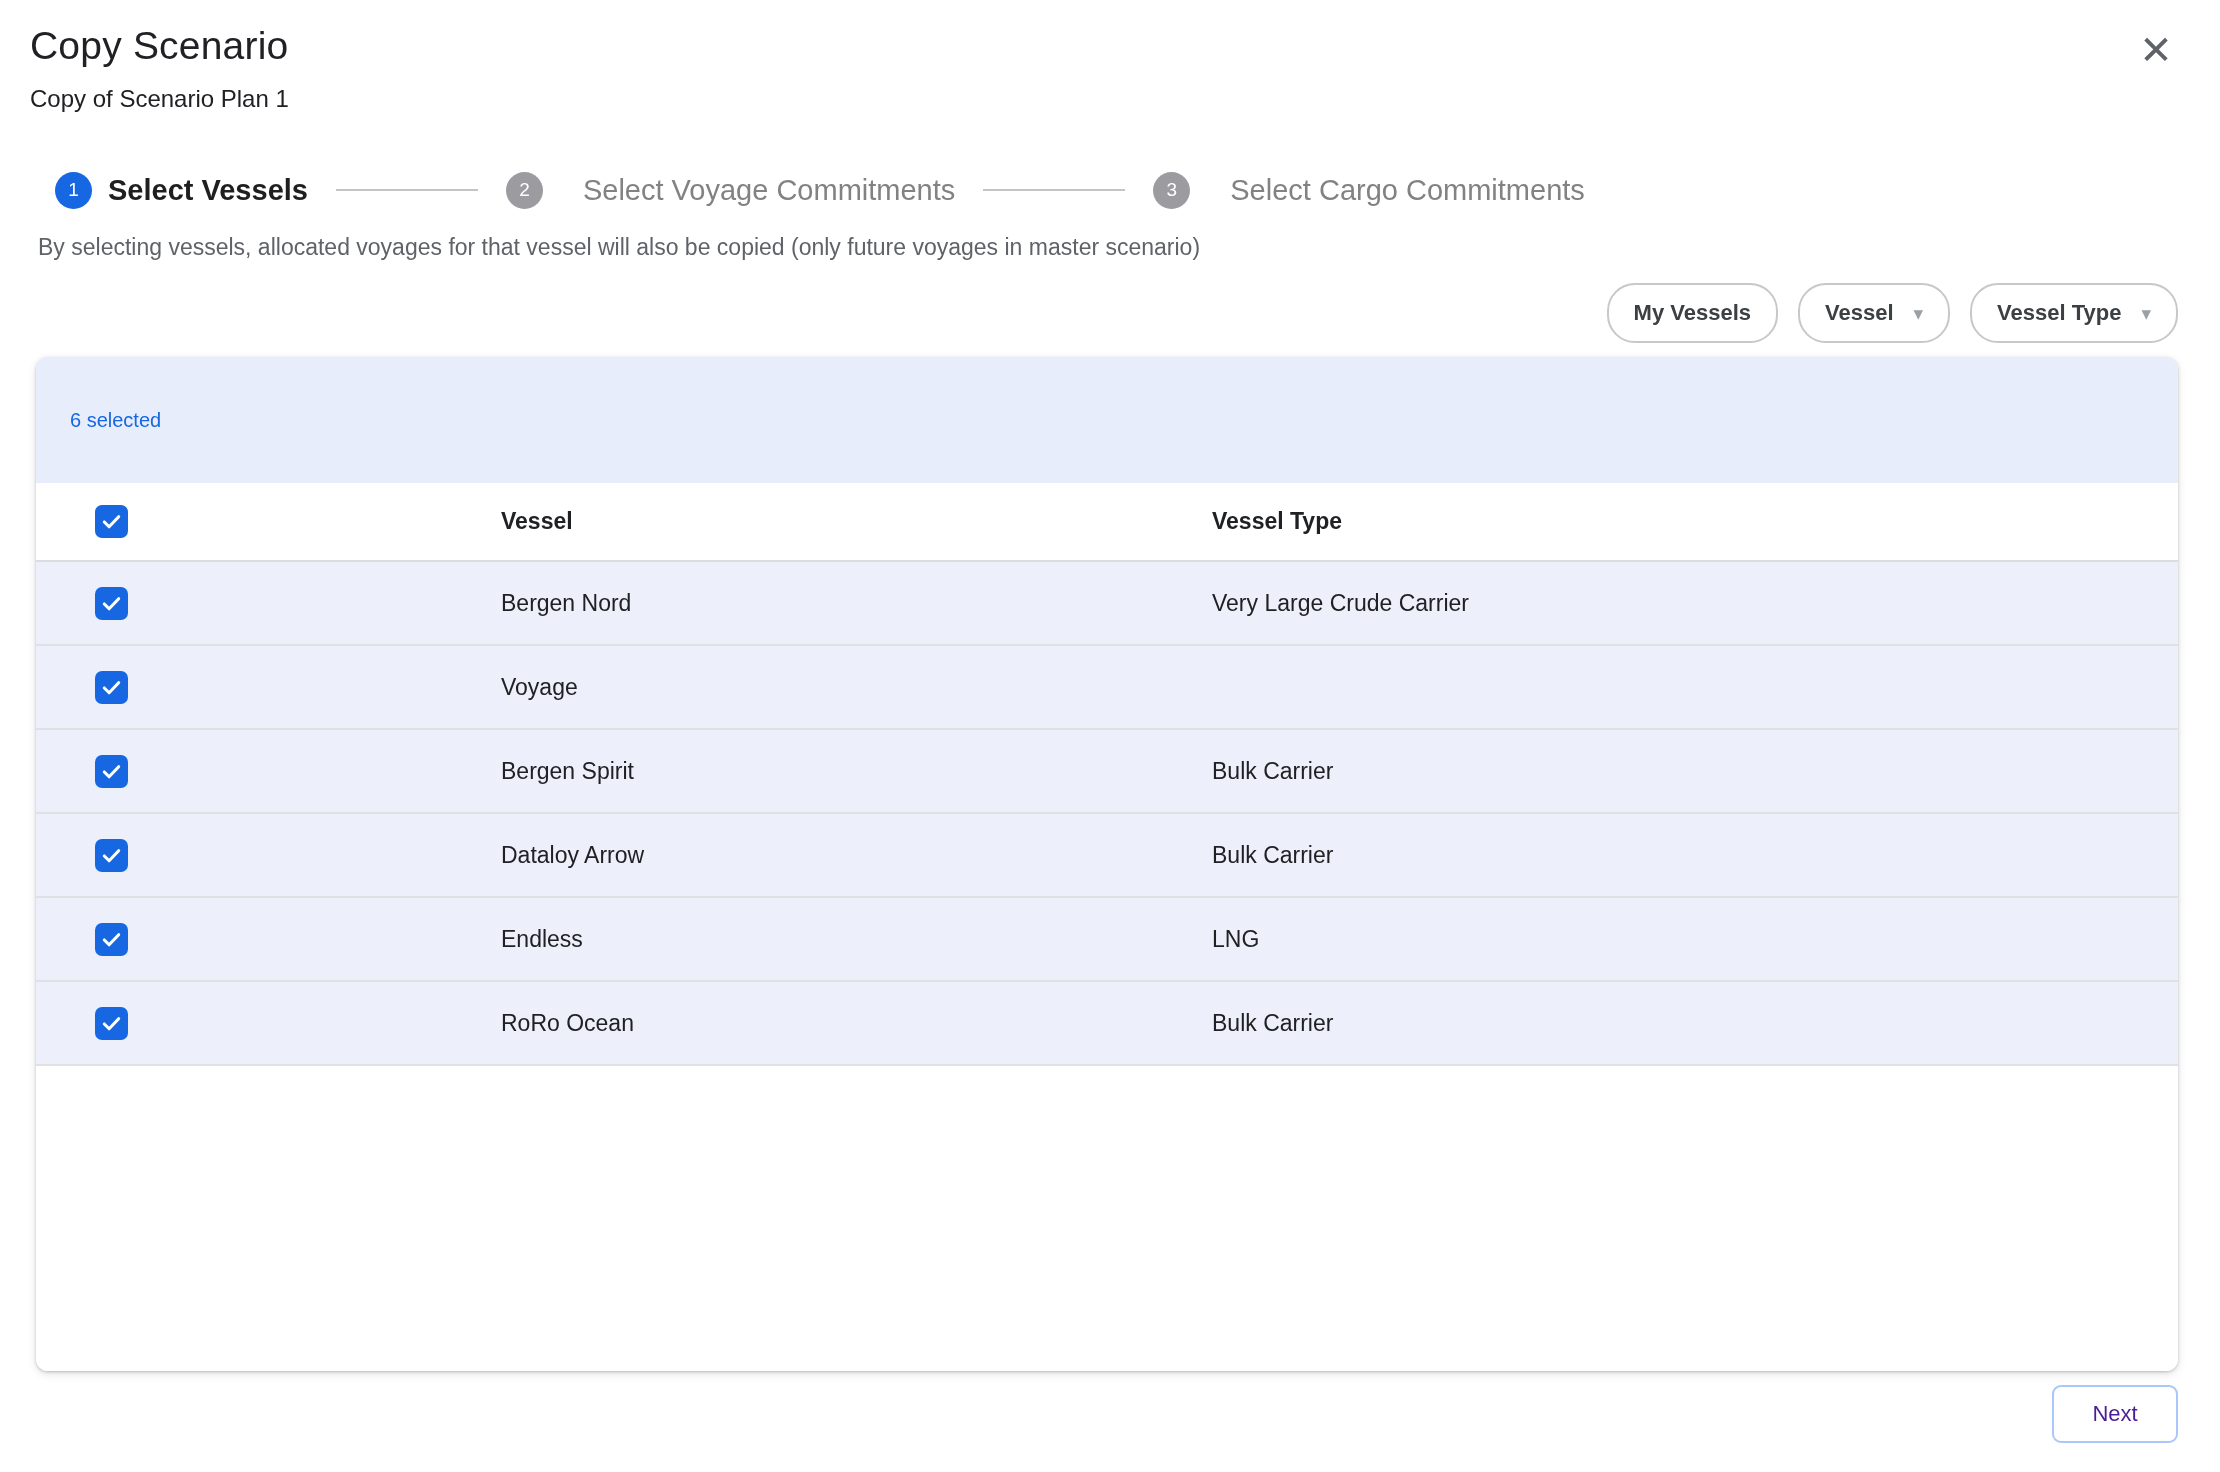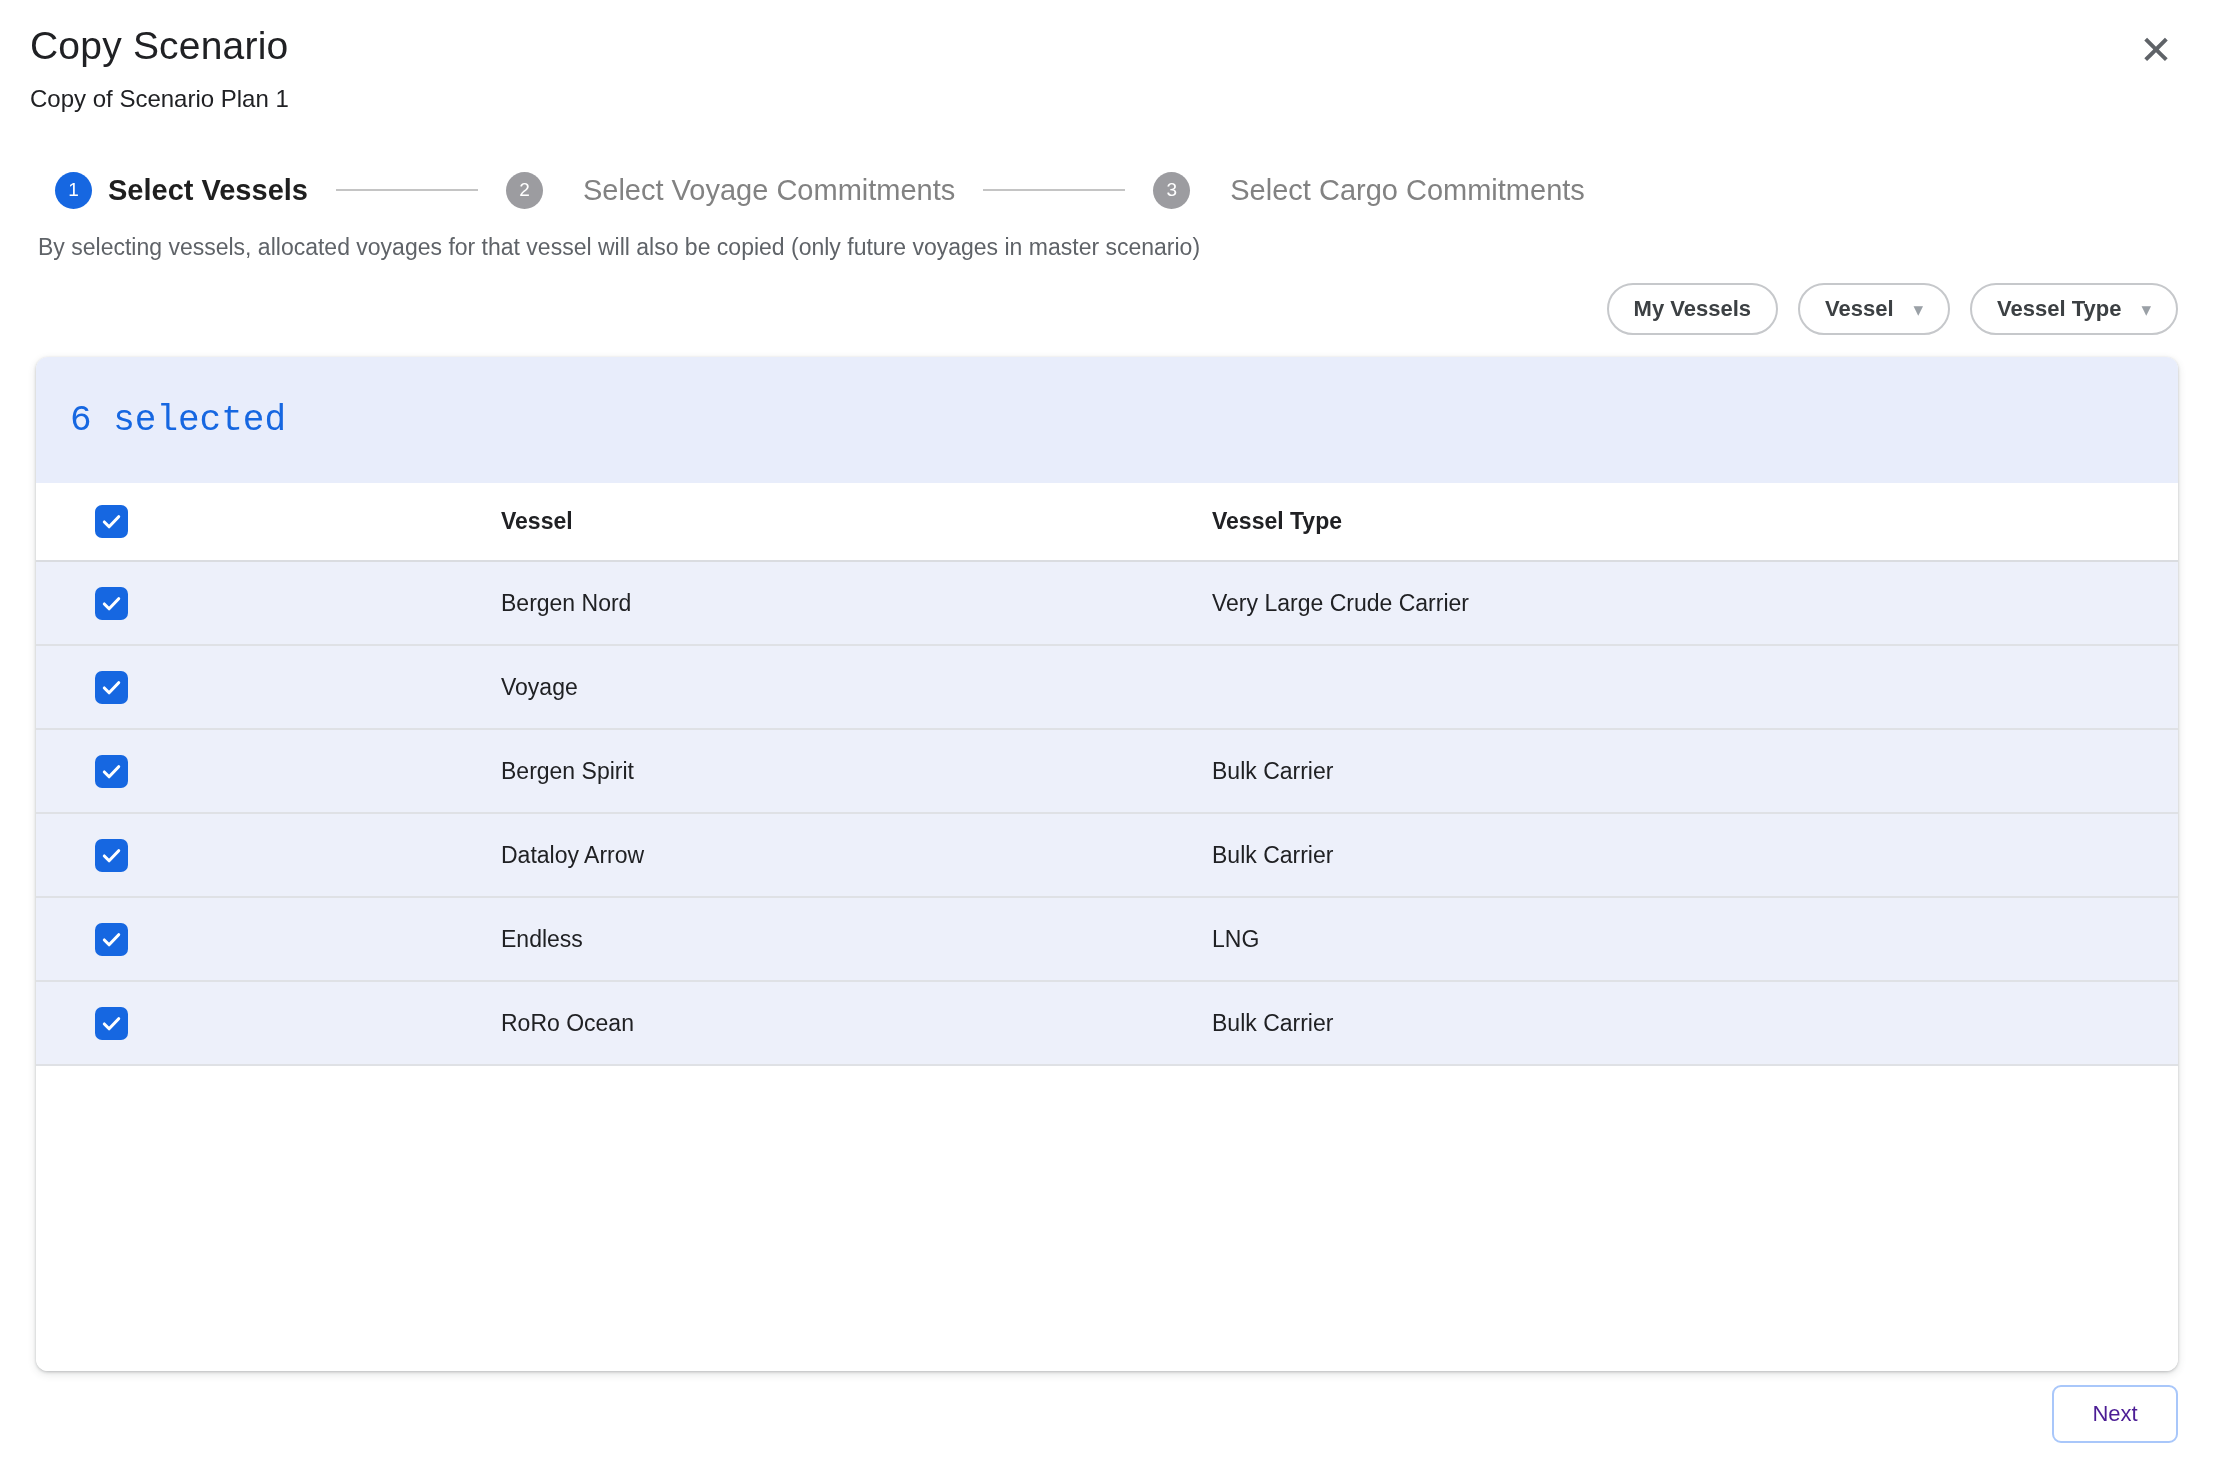--- a/index.html
+++ b/index.html
@@ -52,21 +52,21 @@
     position: absolute; left: 38px; top: 234px;
     font-size: 23px; color: #5f6368;
   }
 
   
   .filters {
     position: absolute; right: 42px; top: 283px;
     display: flex; gap: 20px;
   }
   .chip {
-    height: 52px; background: #ffffff;
+    height: 60px; background: #ffffff;
     border: 2px solid #c6c8cb; border-radius: 28px;
     display: flex; align-items: center; padding: 0 25px;
     font-size: 22px; font-weight: 700; color: #3c4043;
     cursor: pointer; white-space: nowrap;
   }
   .chip .dd-arrow {
     margin-left: 20px; font-size: 19px; color: #9aa0a6; line-height: 1;
     font-family: "DejaVu Sans", sans-serif; font-weight: 400;
   }
 
@@ -75,21 +75,21 @@
     position: absolute; left: 36px; top: 357px;
     width: 2142px; height: 1014px;
     background: #ffffff; border-radius: 12px;
     box-shadow: 0 1px 3px rgba(60,64,67,.28), 0 3px 8px rgba(60,64,67,.14);
     display: flex; flex-direction: column; overflow: hidden;
   }
   .banner {
     height: 126px; flex: none; background: #e8edfb;
     display: flex; align-items: center; padding-left: 34px;
   }
-  .banner-text { font-size: 36px; color: #1667e1; font-family: Liberation Mono, monospace; }
+  .banner-text { font-size: 20px; color: #1667e1; }
   .row {
     display: grid; grid-template-columns: 465px 711px 1fr;
     align-items: center; flex: none;
   }
   .thead {
     height: 79px; background: #ffffff;
     border-bottom: 2px solid #dadce0;
   }
   .thead .col-label { font-size: 23px; font-weight: 700; color: #202124; }
   .trow {

